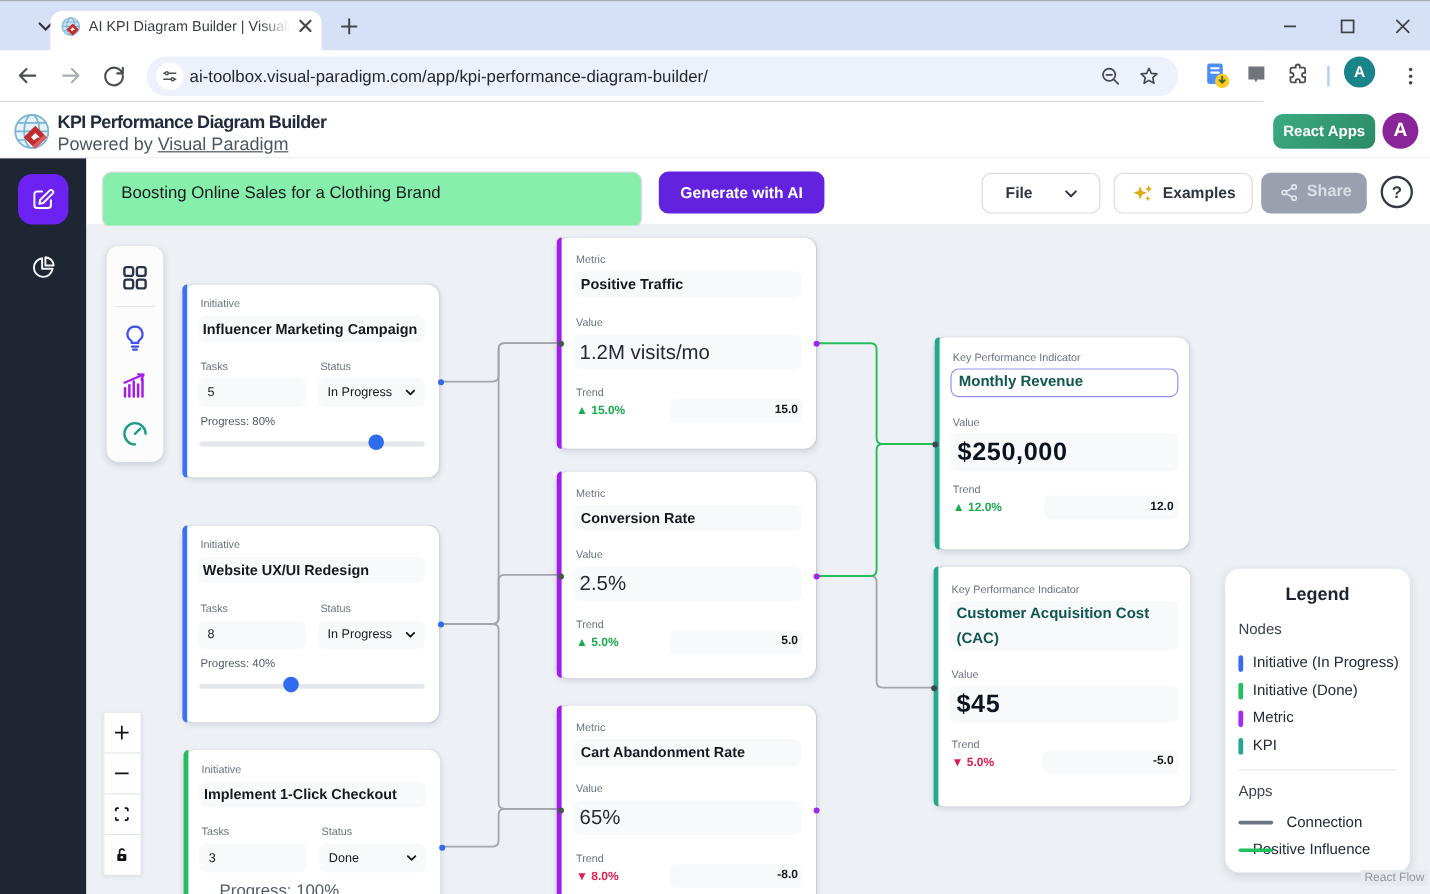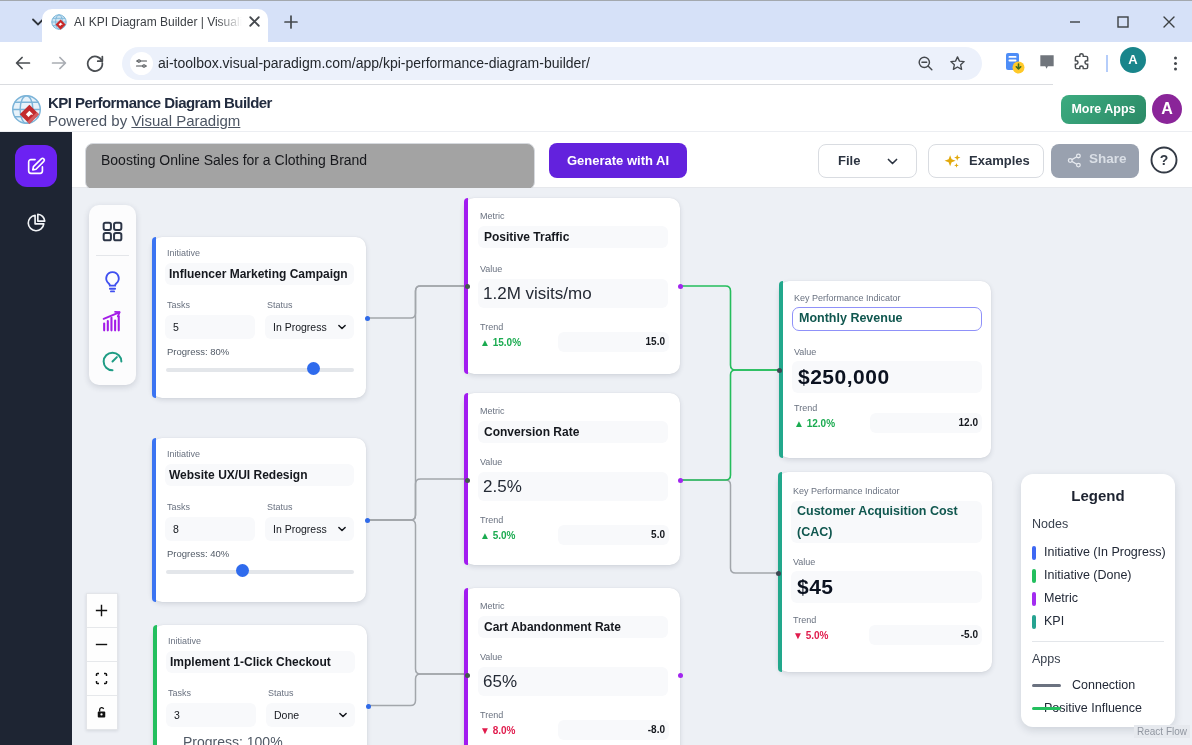--- a/index.html
+++ b/index.html
@@ -38,21 +38,21 @@
   #avatarP { left:1152px; top:8px; width:30px; height:30px; border-radius:50%; background:#8a2599; color:#fff;
      font-size:16px; font-weight:bold; text-align:center; line-height:30px; }
 
   
   #sidebar { left:0; top:132px; width:72px; height:613px; background:#1e2533; }
   #editbtn { left:15px; top:13px; width:42px; height:42px; border-radius:12px; background:#6c22f2; }
   #pieicon { left:25px; top:80px; width:22px; height:22px; color:#f2f4f7; }
 
   
   #apptoolbar { left:72px; top:132px; width:1120px; height:56px; background:#fff; border-bottom:1px solid #e6e8ec; }
-  #prompt { left:13px; top:11px; width:450px; height:47px; border:1px solid #d6d9de; border-radius:8px; background:#a3a3a3;
+  #prompt { left:13px; top:11px; width:450px; height:47px; border:1px solid #d6d9de; border-radius:8px; background:#86efac;
      font-size:14px; color:#17181c; line-height:33px; padding-left:15px; }
   #genai { left:477px; top:11px; width:138px; height:35px; border-radius:8px; background:#6322dd; color:#fff;
      font-size:13px; font-weight:bold; text-align:center; line-height:35px; }
   .tbtn { top:12px; height:34px; border:1px solid #d9dce1; border-radius:8px; background:#fff; color:#2c3441;
      font-size:13px; font-weight:bold; }
   #filebtn { left:746px; width:99px; }
   #examplesbtn { left:856px; width:116px; }
   #sharebtn { left:979px; top:12px; width:88px; height:34px; border-radius:8px; background:#99a1af; }
   #helpbtn { left:1077px; top:13px; width:30px; height:30px; }
 
@@ -191,21 +191,21 @@
     </g>
     <g transform="translate(19,21) rotate(45)">
       <rect x="-7" y="-7" width="14" height="14" fill="#c32b2e"></rect>
       <rect x="-2.6" y="-2.6" width="5.2" height="5.2" fill="#fff"></rect>
       <rect x="0" y="-2.6" width="2.6" height="5.2" fill="#c32b2e" transform="translate(1.3,1.3)"></rect>
       <rect x="3.8" y="-7" width="3.2" height="14" fill="#d96a6c" opacity="0.8"></rect>
     </g>
   </svg>
   <div id="apptitle" class="abs">KPI Performance Diagram Builder</div>
   <div id="powered" class="abs">Powered by <u>Visual Paradigm</u></div>
-  <div id="moreapps" class="abs">More Apps</div>
+  <div id="moreapps" class="abs">React Apps</div>
   <div id="avatarP" class="abs">A</div>
 </div>
 
 <div id="sidebar" class="abs">
   <div id="editbtn" class="abs">
     <svg viewBox="0 0 24 24" style="width:22px;height:22px;margin:10px;color:#fff">
       <path d="M11 5H6.5A2.5 2.5 0 0 0 4 7.5v10A2.5 2.5 0 0 0 6.5 20h10a2.5 2.5 0 0 0 2.5-2.5V13" fill="none" stroke="currentColor" stroke-width="1.8" stroke-linecap="round"></path>
       <path d="M17.8 4.2a1.9 1.9 0 0 1 2.7 2.7L12 15.5 8.5 16.2 9.2 12.7z" fill="none" stroke="currentColor" stroke-width="1.8" stroke-linejoin="round"></path>
     </svg>
   </div>

